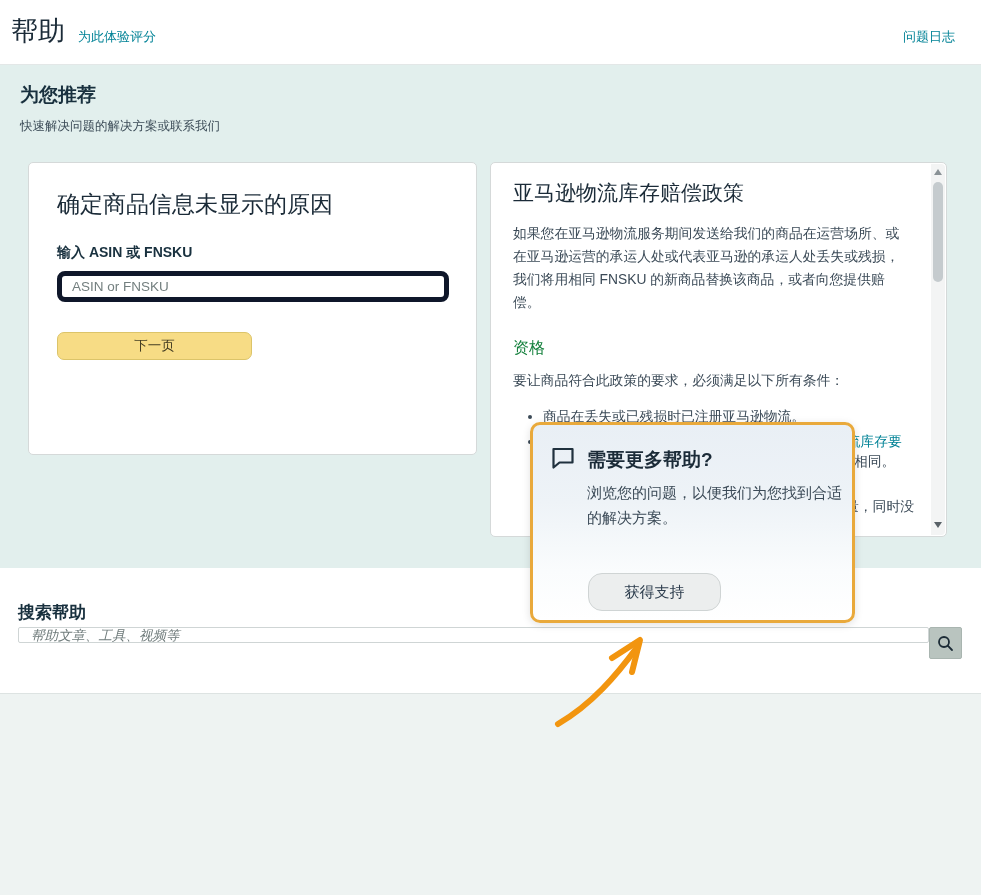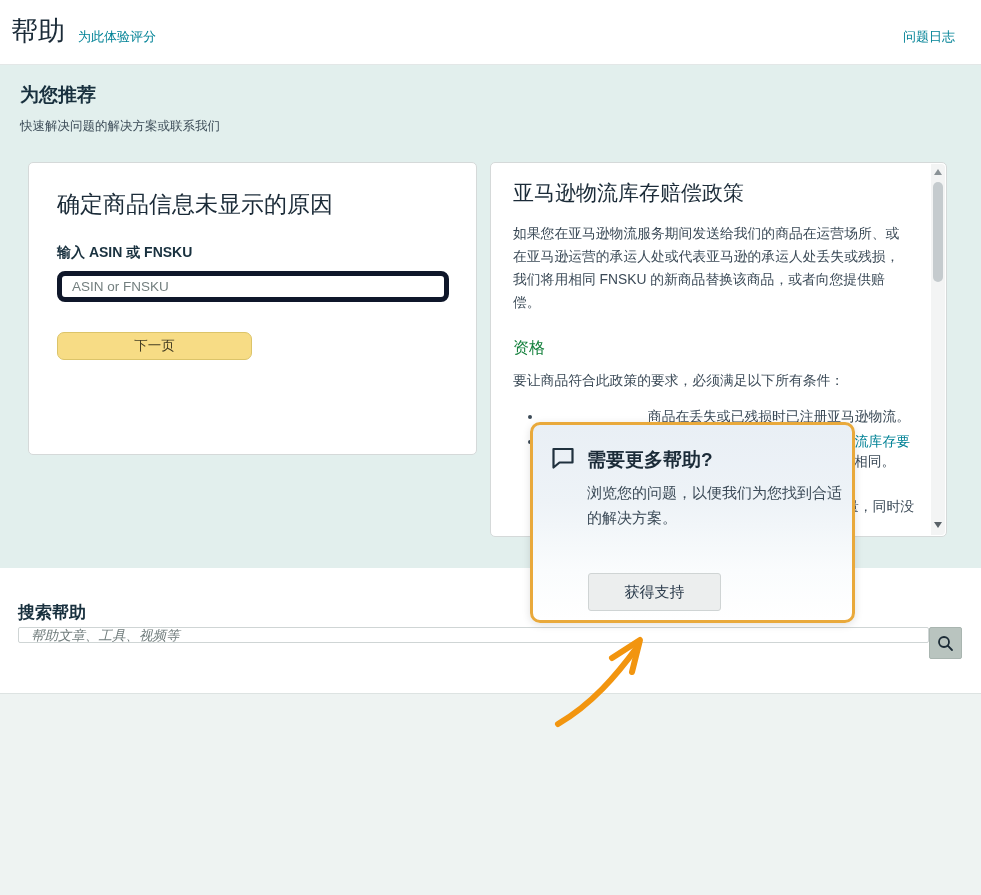--- a/index.html
+++ b/index.html
@@ -29,21 +29,21 @@
   #asin-input::placeholder { color:#737f7f; }
   #asin-next-btn { display:block; margin-top:30px; width:195px; height:28px; background:#f7dc85; border:1px solid #dcc469; border-radius:7px; font-size:13.5px; color:#433c22; cursor:pointer; font-family:inherit; }
 
   
   #policy-card { left:490px; top:97px; width:457px; height:375px; padding:12px 36px 12px 22px; overflow:hidden; }
   #policy-card h2 { font-size:21px; font-weight:500; color:#1b2b38; margin-top:4px; }
   #policy-para { font-size:13.8px; line-height:23px; margin-top:15px; color:#3b4a57; }
   #policy-elig-h { font-size:16px; font-weight:normal; color:#15803d; margin-top:24px; }
   #policy-intro { font-size:13.8px; margin-top:13px; color:#3b4a57; }
   #policy-list { margin-top:15px; padding-left:30px; font-size:13.8px; line-height:23px; color:#3b4a57; }
-  #policy-list li { margin-bottom:2px;text-align:right; }
+  #policy-list li { margin-bottom:2px; }
   .link-text { color:#008296; cursor:pointer; }
   .fragment { position:absolute; font-size:13.8px; color:#3b4a57; white-space:nowrap; }
   #policy-frag1 { left:363px; top:290px; }
   #policy-frag2 { left:354px; top:335px; }
 
   
   #policy-scrollbar { position:absolute; right:1px; top:1px; width:14px; height:371px; background:#f3f4f4; border-radius:0 4px 4px 0; }
   .sb-arrow { position:absolute; left:0; width:14px; height:16px; display:flex; align-items:center; justify-content:center; cursor:pointer; }
   .sb-arrow span { width:0; height:0; border-left:4px solid transparent; border-right:4px solid transparent; }
   #sb-up { top:0; } #sb-up span { border-bottom:6px solid #8a9296; }
@@ -51,21 +51,21 @@
   #sb-thumb { position:absolute; left:2px; top:18px; width:10px; height:100px; background:#c5cbce; border-radius:5px; cursor:pointer; }
 
   
   #help-popup { position:absolute; left:530px; top:422px; width:325px; height:201px; z-index:20;
     border:3px solid #e9a93b; border-radius:10px;
     background:linear-gradient(180deg,#e9eff5 0%,#eef3f7 40%,#fafcfd 75%,#ffffff 100%);
     box-shadow:0 2px 8px rgba(0,0,0,0.12); }
   #help-popup .pp-icon { position:absolute; left:18px; top:22px; color:#20313e; }
   #help-popup h3 { position:absolute; left:54px; top:22px; font-size:19px; font-weight:bold; color:#1b2b38; }
   #help-popup .pp-body { position:absolute; left:54px; top:55px; width:256px; font-size:15px; line-height:25px; color:#3b4a57; }
-  #popup-support-btn { position:absolute; left:55px; top:148px; width:133px; height:38px; background:#eceeee; border:1px solid #cfd4d4; border-radius:3px; font-size:15px; color:#2d3d4d; cursor:pointer; font-family:inherit; }
+  #popup-support-btn { position:absolute; left:55px; top:148px; width:133px; height:38px; background:#eceeee; border:1px solid #cfd4d4; border-radius:14px; font-size:15px; color:#2d3d4d; cursor:pointer; font-family:inherit; }
 
   
   #search-section { position:relative; width:981px; height:126px; background:#fff; border-bottom:1px solid #dde3e2; }
   #search-title { position:absolute; left:18px; top:33px; font-size:17px; font-weight:bold; color:#18303e; }
   #search-input { position:absolute; left:18px; top:59px; width:911px; height:16px; border:1px solid #cfd5d5; border-radius:2px; padding:0 12px; font-size:13.5px; font-style:italic; color:#33424e; font-family:inherit; }
   #search-input::placeholder { color:#6f7b7b; font-style:italic; }
   #search-btn { position:absolute; left:929px; top:59px; width:33px; height:32px; background:#b9c4bf; border:1px solid #a9b5b0; border-radius:2px; cursor:pointer; display:flex; align-items:center; justify-content:center; }
 
   
   #footer-section { position:relative; width:981px; height:201px; background:#eef3f2; }

